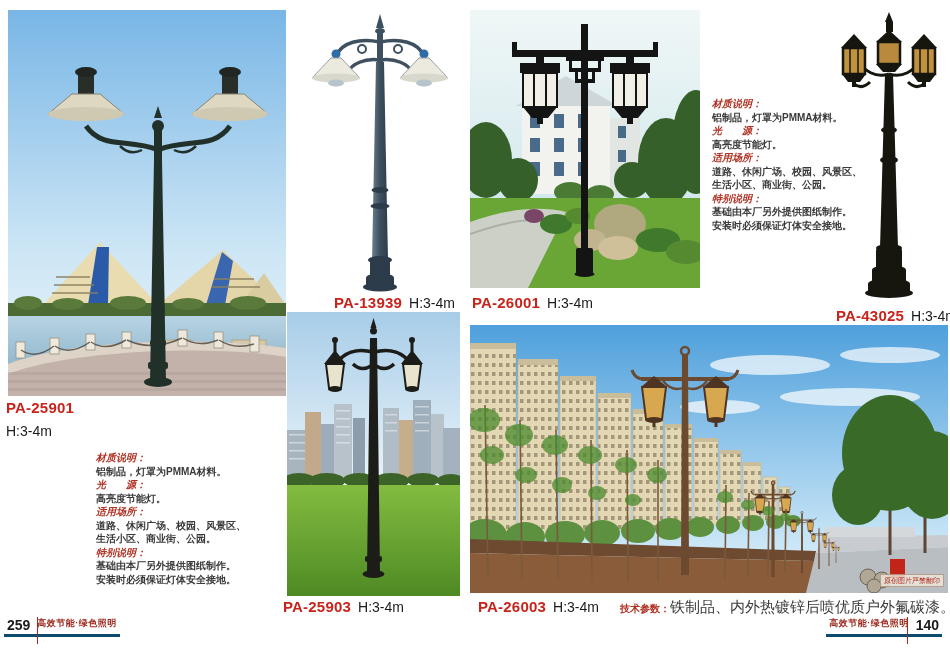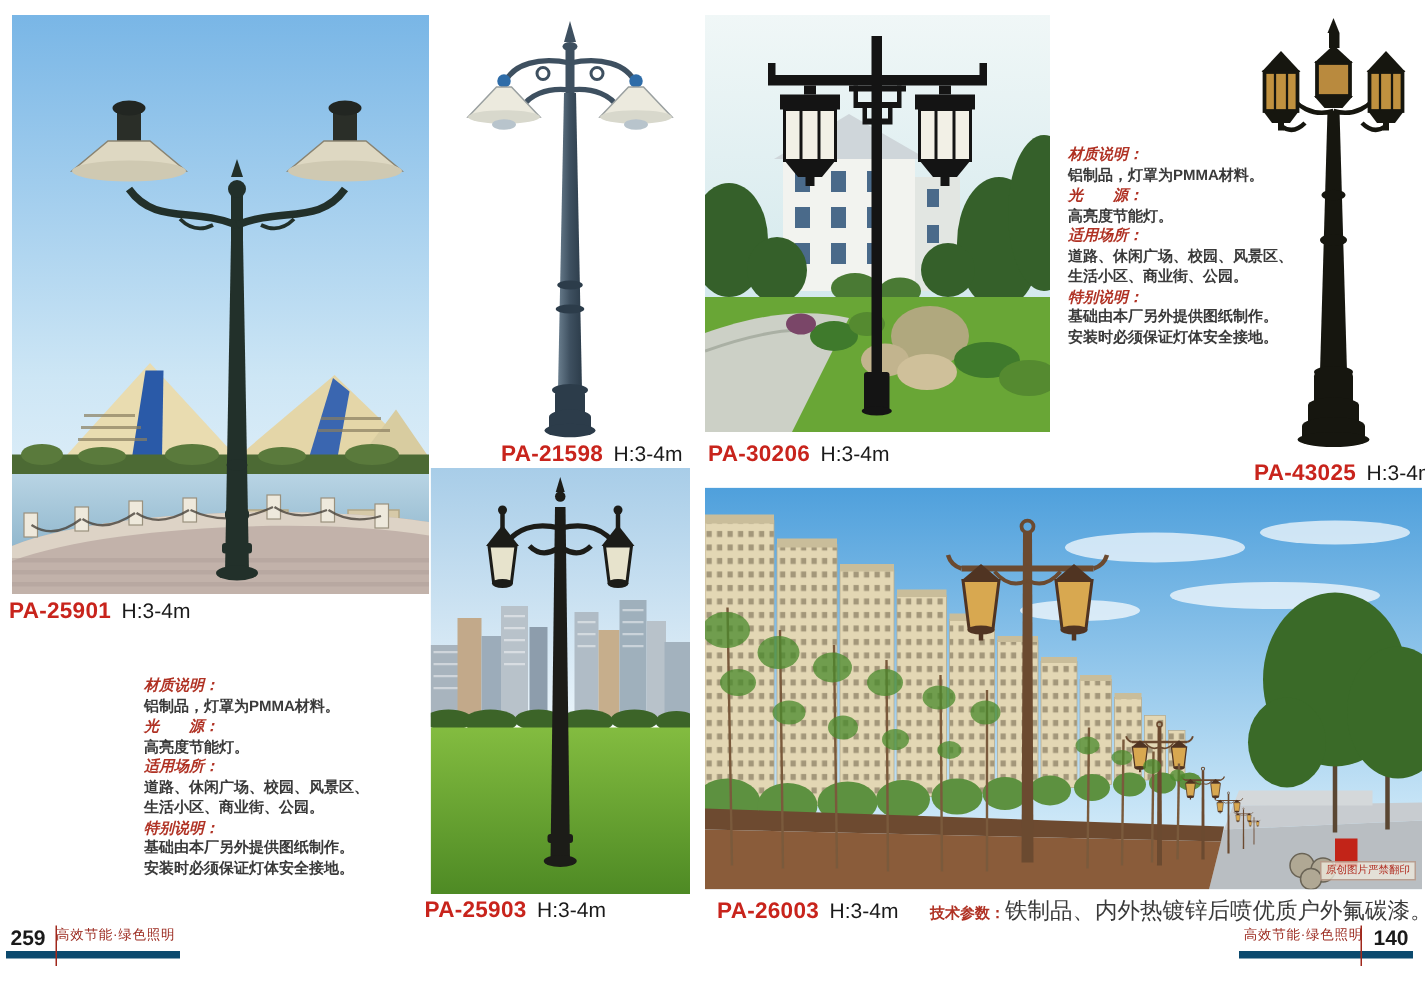--- a/index.html
+++ b/index.html
@@ -10,23 +10,23 @@
   .label{position:absolute;display:flex;gap:7px;align-items:baseline;white-space:nowrap;}
   .code{color:#c8241c;font-weight:700;font-size:15px;letter-spacing:0.2px;}
   .height{color:#1a1a1a;font-size:14px;}
   .spec{position:absolute;font-size:10px;line-height:13.5px;white-space:nowrap;}
   .spec .h{color:#b03224;font-weight:700;font-style:italic;}
   .spec .t{color:#3a3a3a;font-weight:bold;}
   .techline{display:flex;align-items:baseline;white-space:nowrap;margin-left:14px;}
   .tl{color:#b03224;font-weight:700;font-size:10px;}
   .tt{color:#3a3a3a;font-size:15px;}
   .footer{position:absolute;top:617px;display:flex;align-items:flex-end;gap:7px;
-          border-bottom:5px solid #0c4a6e;padding:0 3px 2px 3px;}
+          border-bottom:3px solid #0c4a6e;padding:0 3px 2px 3px;}
   .fnum{font-size:14px;font-weight:700;color:#1a1a1a;line-height:14px;}
-  .fslogan{font-size:9px;font-weight:400;color:#9b291e;padding-bottom:2px;letter-spacing:0.5px;}
+  .fslogan{font-size:9px;font-weight:700;color:#9b291e;padding-bottom:2px;letter-spacing:0.5px;}
   .fvline{position:absolute;width:1px;background:#a0281c;top:0;height:27px;}
   .watermark{position:absolute;right:4px;bottom:6px;background:rgba(238,232,220,0.8);
              color:#b02a1e;font-size:7px;line-height:9px;padding:1px 3px;border:0.5px solid rgba(120,60,40,.4);}
 </style>
 </head>
 <body>
 
 <div class="canvas">
 
   <div class="photo" style="left:8px;top:10px;width:278px;height:386px;">
@@ -127,21 +127,21 @@
           <polygon points="40,104 116,104 92,84 64,84" fill="#ded8c2" stroke="#8a8472" stroke-width="1"></polygon>
           <ellipse cx="78" cy="104" rx="38" ry="7" fill="#cfc9b2"></ellipse>
           <rect x="214" y="64" width="16" height="22" fill="#2a2e28"></rect>
           <ellipse cx="222" cy="62" rx="11" ry="5" fill="#222622"></ellipse>
           <polygon points="184,104 260,104 236,84 208,84" fill="#ded8c2" stroke="#8a8472" stroke-width="1"></polygon>
           <ellipse cx="222" cy="104" rx="38" ry="7" fill="#cfc9b2"></ellipse>
         </g>
       </g>
     </svg>
   </div>
-  <div class="label" style="left:6px;top:399px;">
+  <div class="label" style="left:6px;top:399px;flex-direction:column;">
     <span class="code">PA-25901</span>
     <span class="height">H:3-4m</span>
   </div>
 
   <div class="spec" style="left:96px;top:451px;">
     <div class="h">材质说明：</div>
     <div class="t">铝制品，灯罩为PMMA材料。</div>
     <div class="h">光　　源：</div>
     <div class="t">高亮度节能灯。</div>
     <div class="h">适用场所：</div>
@@ -196,21 +196,21 @@
       <g fill="#2c3c4a">
         <ellipse cx="80" cy="252" rx="12" ry="4"></ellipse>
           <rect x="70" y="252" width="20" height="18" rx="3"></rect>
         <ellipse cx="80" cy="270" rx="14" ry="5"></ellipse>
           <rect x="66" y="270" width="28" height="8"></rect>
         <ellipse cx="80" cy="279" rx="17" ry="4.5"></ellipse>
       </g>
     </svg>
   </div>
   <div class="label" style="left:334px;top:294px;">
-    <span class="code">PA-21598</span>
+    <span class="code">PA-13939</span>
     <span class="height">H:3-4m</span>
   </div>
 
   <div class="photo" style="left:470px;top:10px;width:230px;height:278px;">
     <svg viewBox="0 0 230 278" width="230" height="278">
       <defs>
         <linearGradient id="s4sky" x1="0" y1="0" x2="0" y2="1">
           <stop offset="0" stop-color="#f0f7f7"></stop>
             <stop offset="1" stop-color="#d2e8ec"></stop>
         </linearGradient>
@@ -303,21 +303,21 @@
           <rect x="-17" y="63" width="34" height="34" fill="#f2f0e6" stroke="#141414" stroke-width="2"></rect>
           <line x1="-6" y1="63" x2="-6" y2="97" stroke="#141414" stroke-width="2"></line>
           <line x1="6" y1="63" x2="6" y2="97" stroke="#141414" stroke-width="2"></line>
           <polygon points="-17,97 17,97 8,108 -8,108" fill="#141414"></polygon>
           <rect x="-3" y="108" width="6" height="6" fill="#141414"></rect>
         </g>
       </g>
     </svg>
   </div>
   <div class="label" style="left:472px;top:294px;">
-    <span class="code">PA-30206</span>
+    <span class="code">PA-26001</span>
     <span class="height">H:3-4m</span>
   </div>
 
   <div class="spec" style="left:712px;top:97px;">
     <div class="h">材质说明：</div>
     <div class="t">铝制品，灯罩为PMMA材料。</div>
     <div class="h">光　　源：</div>
     <div class="t">高亮度节能灯。</div>
     <div class="h">适用场所：</div>
     <div class="t">道路、休闲广场、校园、风景区、</div>

